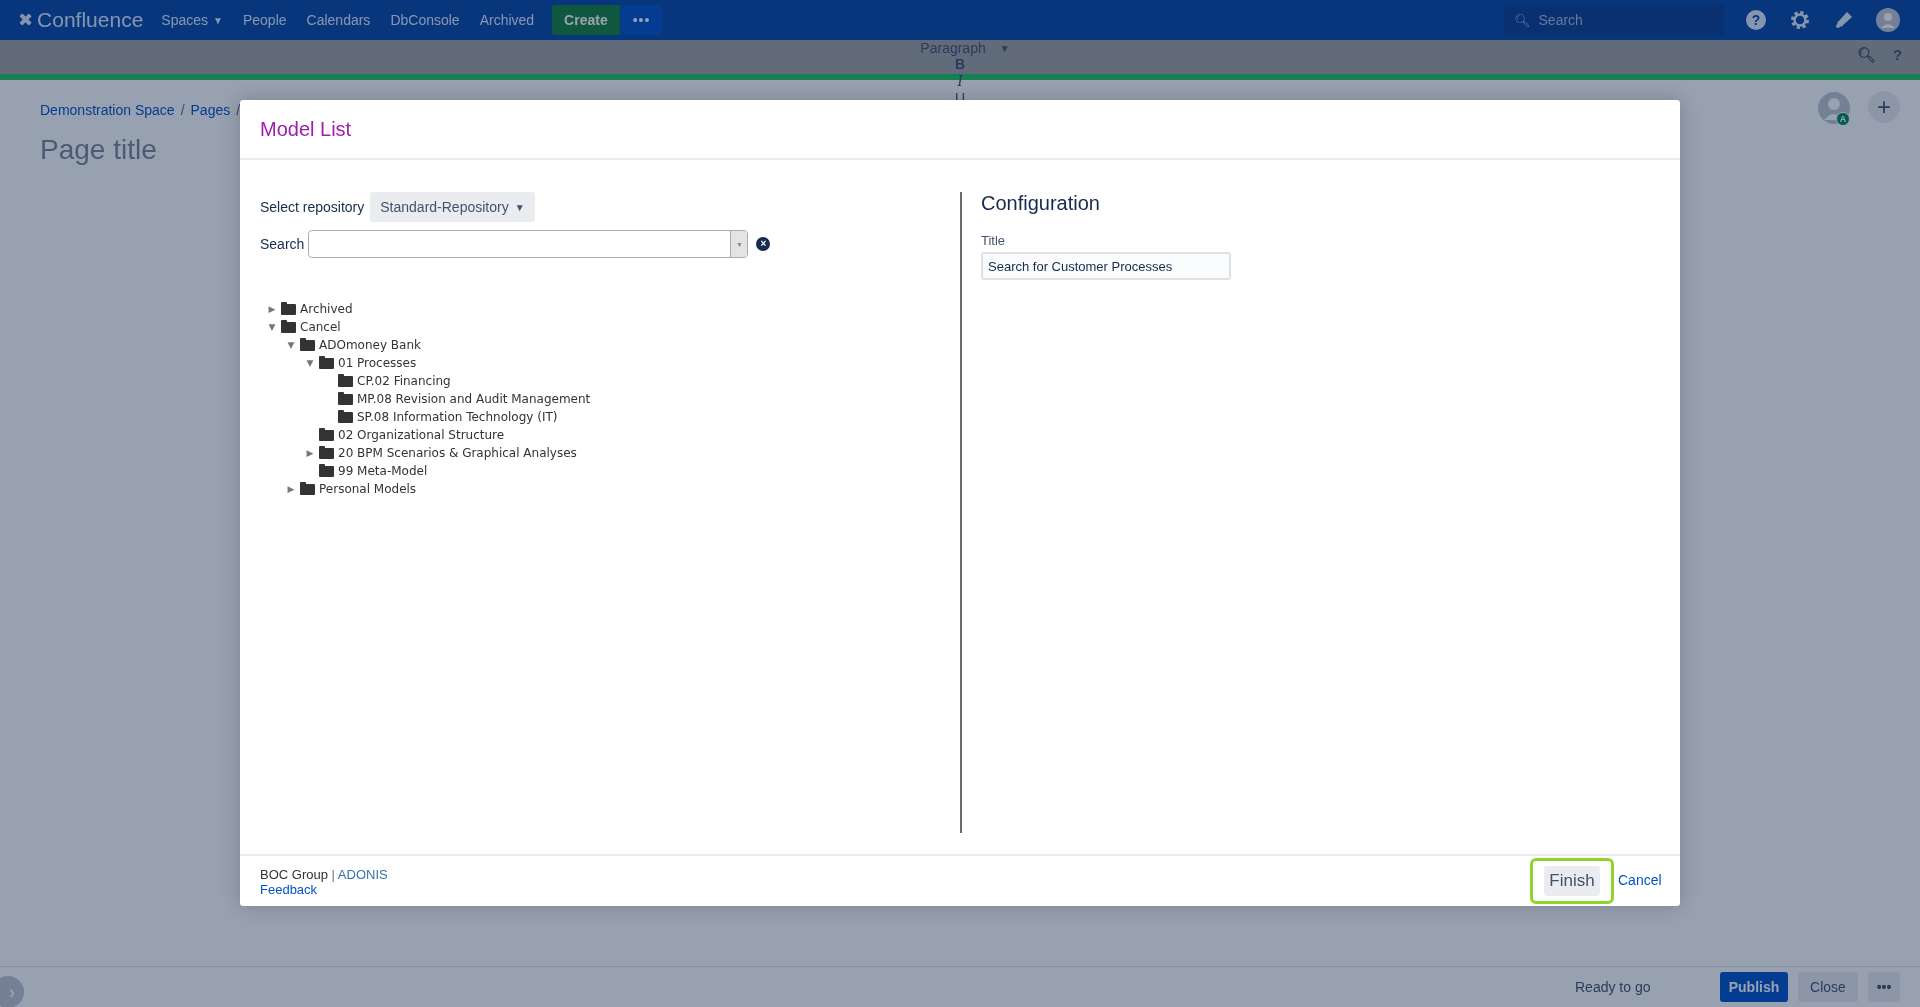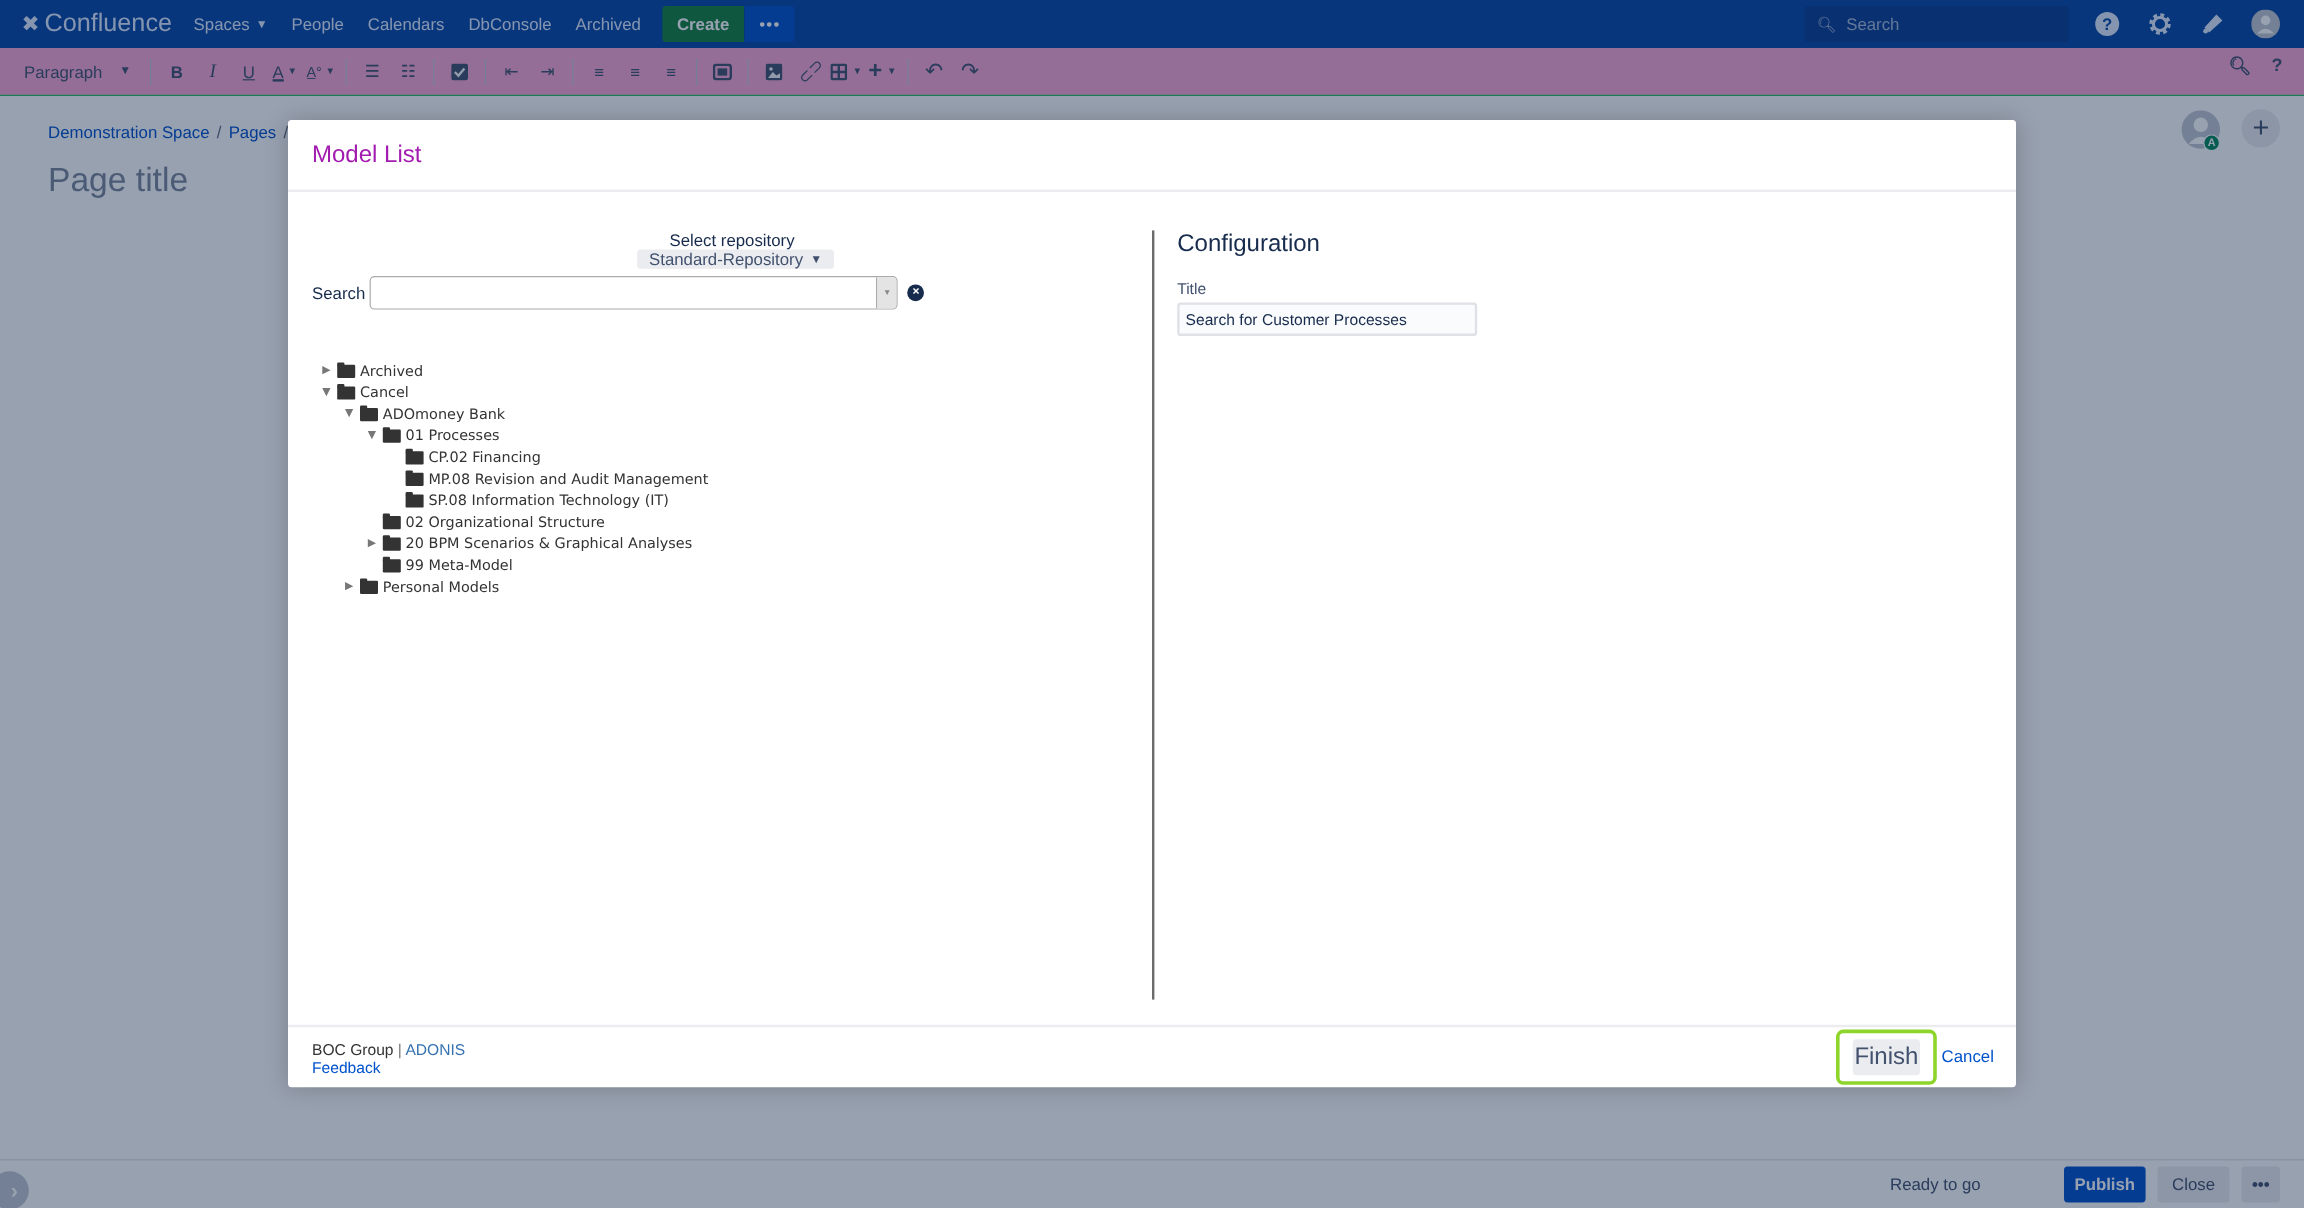--- a/index.html
+++ b/index.html
@@ -12,21 +12,21 @@
   .logo .mark { font-size: 18px; margin-right: 4px; color: #deebff; }
   .nav-item { color: #deebff; font-size: 14px; margin-left: 20px; display: flex; align-items: center; cursor: pointer; }
   .nav-item .chev { font-size: 10px; margin-left: 5px; }
   .create-btn { margin-left: 18px; height: 30px; background: #15803d; color: #fff; font-weight: bold; font-size: 14px; display: flex; align-items: center; padding: 0 12px; border-radius: 3px 0 0 3px; }
   .more-btn { height: 30px; background: #0052cc; color: #fff; font-size: 14px; display: flex; align-items: center; padding: 0 12px; border-left: 1px solid #0747a6; border-radius: 0 3px 3px 0; letter-spacing: 1px; }
   .nav-search { position: absolute; left: 1504px; top: 5px; width: 220px; height: 30px; background: #0a3f95; border-radius: 3px; display: flex; align-items: center; color: #a5b8d8; font-size: 14px; padding-left: 10px; }
   .nav-search .ic { margin-right: 8px; font-size: 13px; }
   .nav-icon { position: absolute; top: 8px; width: 24px; height: 24px; display: flex; align-items: center; justify-content: center; color: #deebff; }
 
   
-  .toolbar { position: absolute; left: 0; top: 40px; width: 1920px; height: 40px; background: #f9a8d4; border-bottom: 1px solid #22c55e; display: flex; align-items: center; }
+  .toolbar { position: absolute; left: 0; top: 40px; width: 1920px; height: 40px; background: #a3a3a3; border-bottom: 6px solid #22c55e; display: flex; align-items: center; flex-direction: column; }
   .tb { color: #42526e; font-size: 14px; display: flex; align-items: center; justify-content: center; height: 28px; min-width: 26px; margin: 0 2px; }
   .tb-sep { width: 1px; height: 22px; background: #c1c7d0; margin: 0 6px; }
   .tb-para { margin-left: 20px; padding-right: 8px; font-size: 14px; color: #42526e; }
   .tb-right { position: absolute; top: 6px; color: #42526e; font-size: 15px; font-weight: bold; }
 
   
   .breadcrumb { position: absolute; left: 40px; top: 102px; font-size: 14px; color: #0052cc; }
   .breadcrumb span.sep { color: #5e6c84; margin: 0 6px; }
   .page-title { position: absolute; left: 40px; top: 134px; font-size: 28px; color: #7a869a; }
   .avatar-big { position: absolute; left: 1818px; top: 92px; width: 32px; height: 32px; border-radius: 50%; background: #c1c7d0; }
@@ -42,21 +42,21 @@
   .dots-btn { position: absolute; left: 1868px; top: 5px; width: 32px; height: 30px; background: #ebecf0; color: #42526e; font-size: 14px; border-radius: 3px; display: flex; align-items: center; justify-content: center; font-weight: bold; }
 
   
   .blanket { position: absolute; left: 0; top: 0; width: 1920px; height: 1007px; background: rgba(9, 30, 66, 0.42); }
 
   
   .dialog { position: absolute; left: 240px; top: 100px; width: 1440px; height: 806px; background: #fff; border-radius: 3px; box-shadow: 0 0 20px rgba(0,0,0,0.2); }
   .dlg-header { height: 60px; border-bottom: 2px solid #ebecf0; display: flex; align-items: center; padding-left: 20px; }
   .dlg-title { font-size: 20px; color: #a21caf; }
   .left-pane { position: absolute; left: 20px; top: 92px; width: 700px; }
-  .row-repo { display: flex; align-items: center; height: 30px; flex-direction: column; }
+  .row-repo { display: flex; align-items: center; height: 30px; }
   .lbl { font-size: 14px; color: #172b4d; }
   .repo-select { margin-left: 6px; height: 30px; background: #ebecf0; border-radius: 3px; padding: 0 10px; display: flex; align-items: center; font-size: 14px; color: #42526e; }
   .repo-select .chev { font-size: 10px; margin-left: 6px; }
   .row-search { display: flex; align-items: center; margin-top: 8px; height: 28px; }
   .search-box { margin-left: 4px; width: 440px; height: 28px; border: 1px solid #aaa; border-radius: 4px; background: #fff; position: relative; }
   .search-drop { position: absolute; right: 0; top: 0; width: 17px; height: 26px; background: #e4e4e4; border-left: 1px solid #aaa; border-radius: 0 3px 3px 0; display: flex; align-items: center; justify-content: center; font-size: 7px; color: #888; }
   .clear-icon { margin-left: 8px; width: 14px; height: 14px; border-radius: 50%; background: #172b4d; color: #fff; font-size: 10px; font-weight: bold; display: flex; align-items: center; justify-content: center; line-height: 1; }
 
   .tree { position: absolute; left: 20px; top: 200px; width: 700px; font-family: "DejaVu Sans", sans-serif; font-size: 12px; color: #333; }
   .tree-row { height: 18px; display: flex; align-items: center; position: relative; }
@@ -69,21 +69,21 @@
   .vdivider { position: absolute; left: 720px; top: 92px; width: 2px; height: 641px; background: #6b6b6b; }
   .right-pane { position: absolute; left: 741px; top: 92px; }
   .config-title { font-size: 20px; color: #172b4d; }
   .field-label { margin-top: 18px; font-size: 13px; color: #42526e; }
   .title-input { margin-top: 4px; width: 250px; height: 28px; border: 2px solid #dfe1e6; border-radius: 3px; background: #fafbfc; font-size: 13px; color: #172b4d; padding: 0 5px; display: flex; align-items: center; }
 
   .dlg-footer { position: absolute; left: 0; top: 754px; width: 1440px; height: 52px; border-top: 2px solid #ebecf0; }
   .footer-left { position: absolute; left: 20px; top: 11px; font-size: 13px; line-height: 15px; color: #333; }
   .footer-left .link { color: #3572b0; }
   .finish-wrap { position: absolute; left: 1290px; top: 2px; width: 84px; height: 46px; border: 3px solid #8ed52b; border-radius: 6px; display: flex; align-items: center; justify-content: center; }
-  .finish-btn { width: 56px; height: 30px; background: #ebecf0; border-radius: 3px; color: #42526e; font-size: 20px; display: flex; align-items: center; justify-content: center; }
+  .finish-btn { width: 56px; height: 30px; background: #ebecf0; border-radius: 3px; color: #42526e; font-size: 17px; display: flex; align-items: center; justify-content: center; }
   .cancel-link { position: absolute; left: 1378px; top: 16px; font-size: 14px; color: #0052cc; }
 </style>
 </head>
 <body>
 
 <div class="topnav">
   <div class="logo">
     <span class="mark">✖</span>
     <span>Confluence</span>
   </div>

